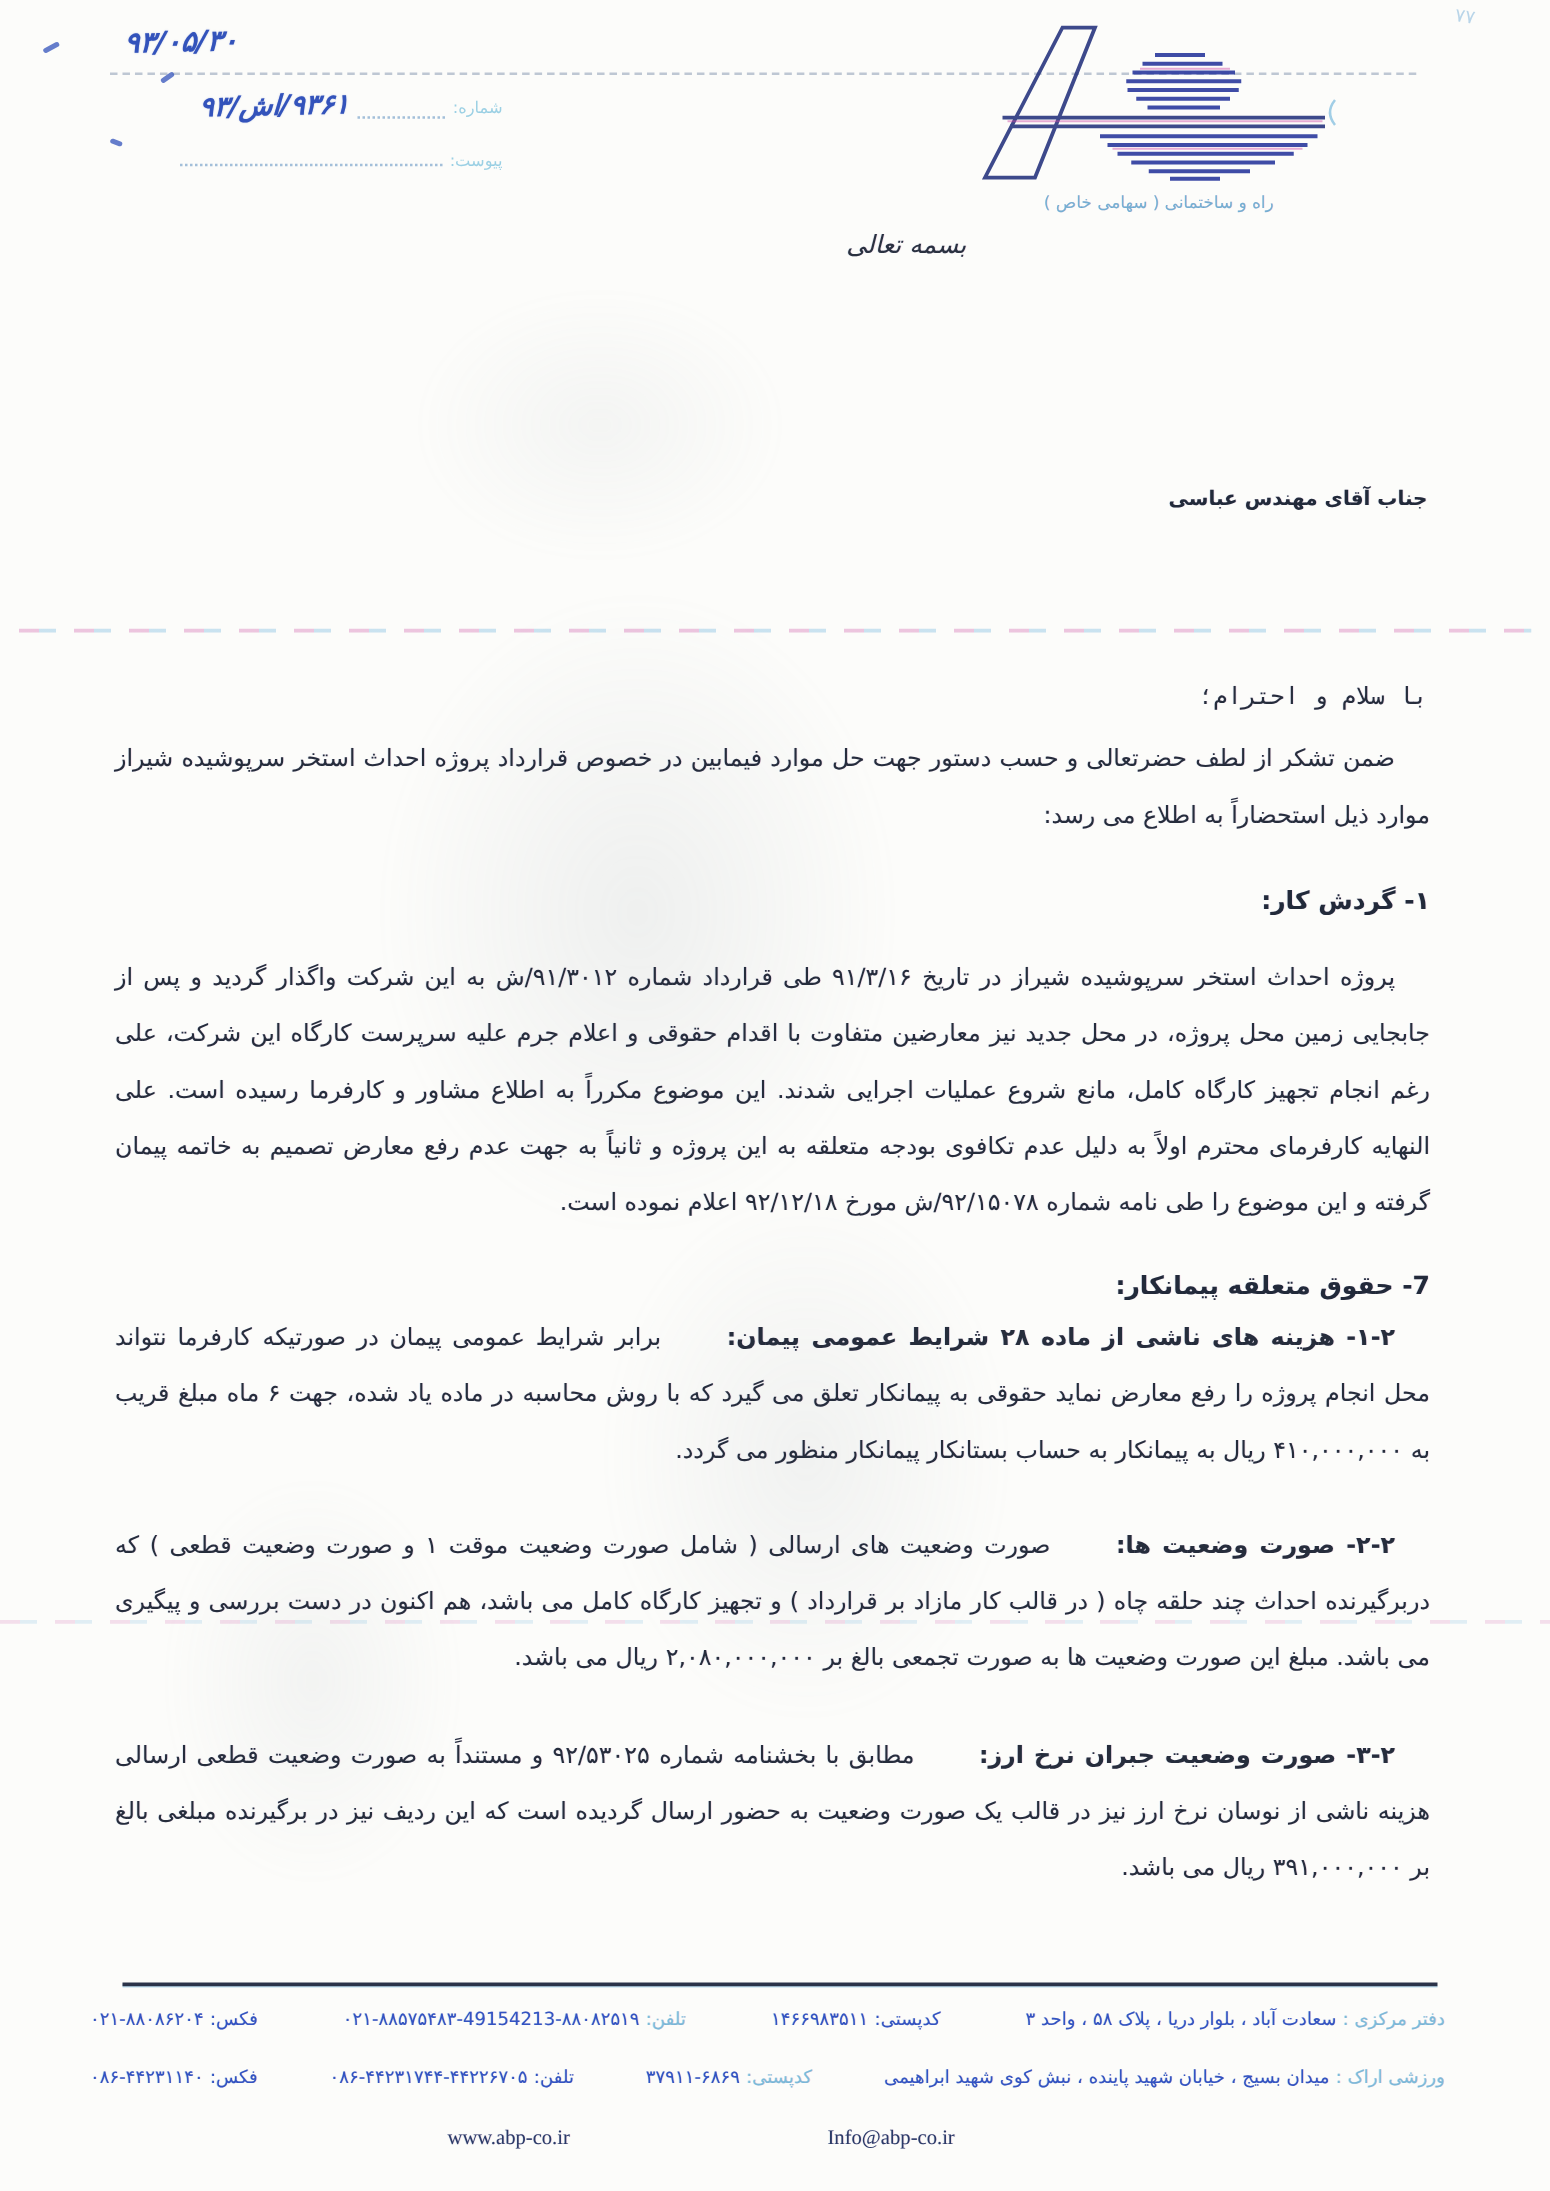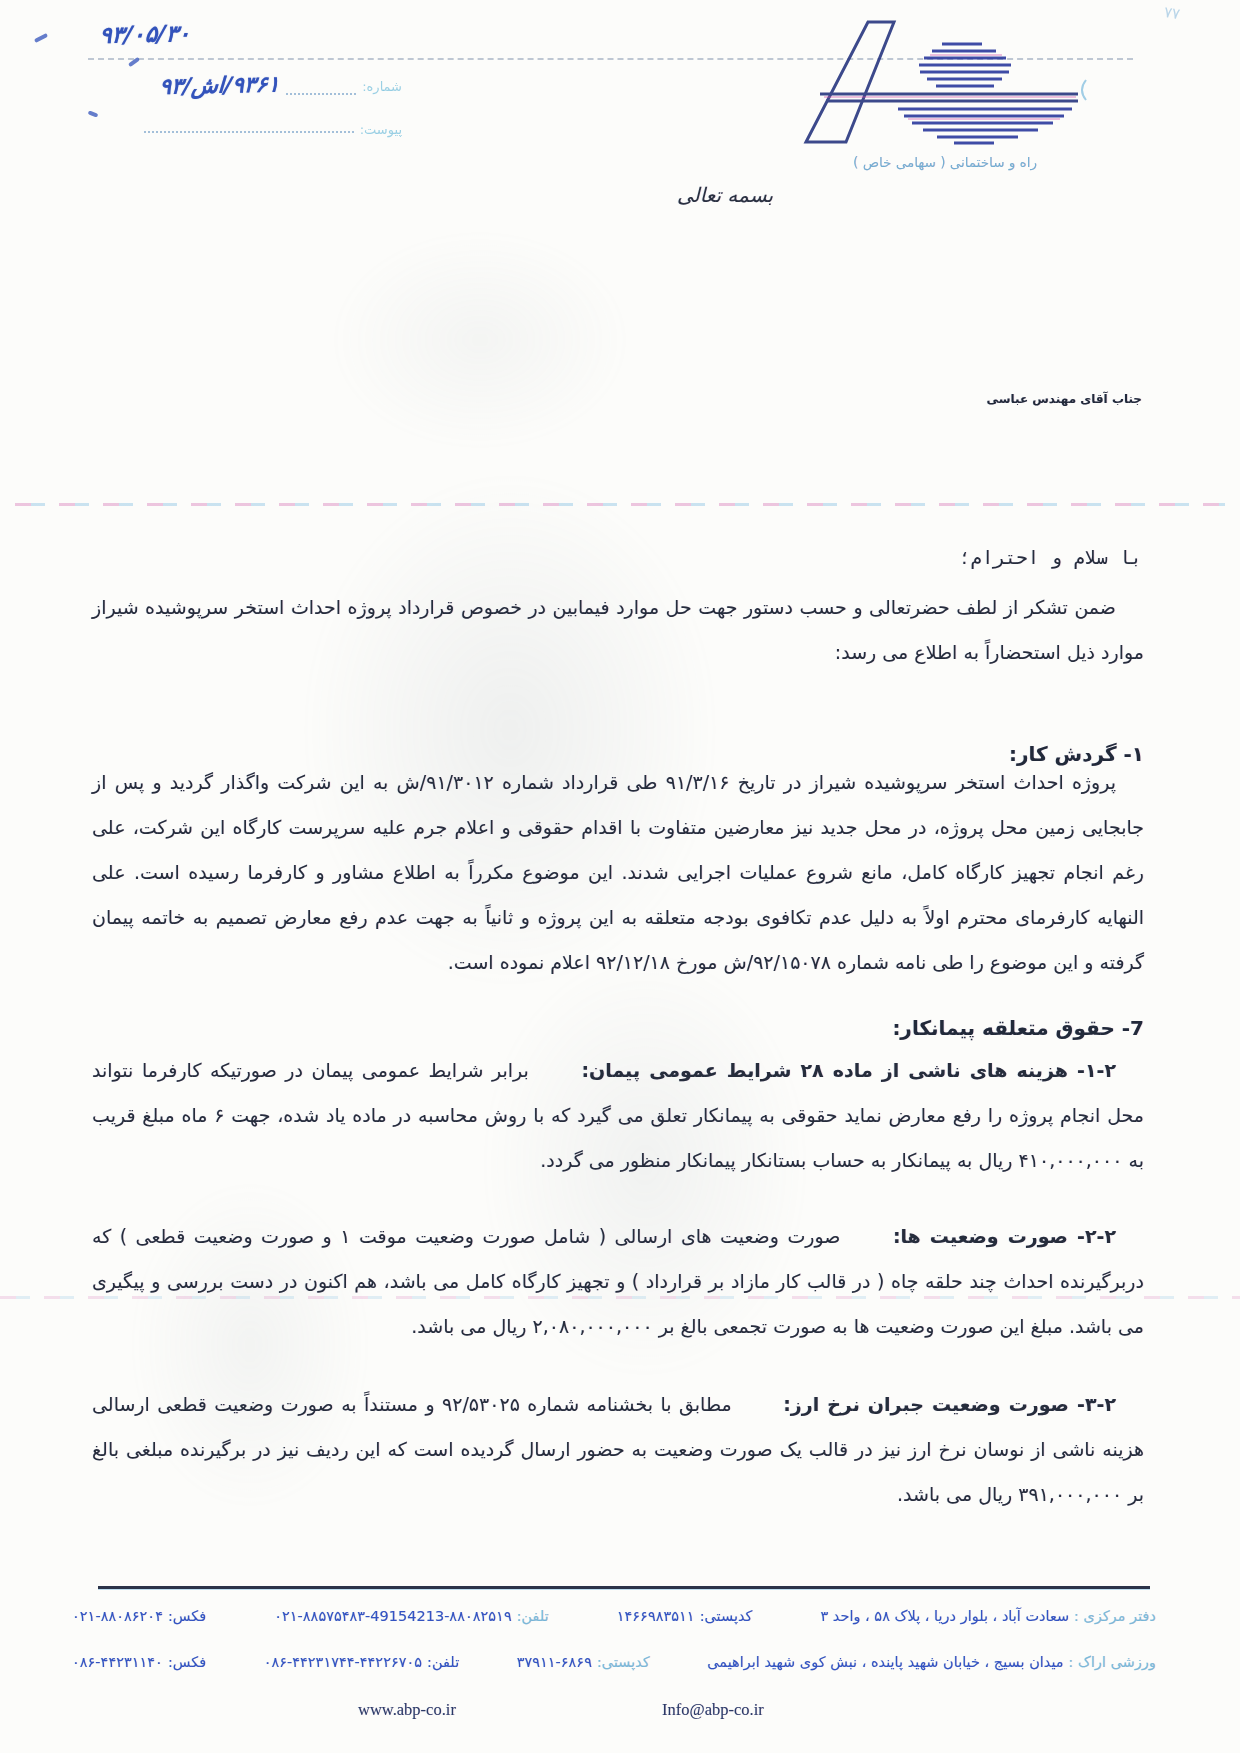--- a/index.html
+++ b/index.html
@@ -20,21 +20,21 @@
     text-shadow:0.6px 0 rgba(190,60,140,.16), -0.6px 0 rgba(50,130,200,.16);}
   
   .hand{
     color:#3353bb;font-weight:bold;font-style:italic;letter-spacing:1.5px;
     font-size:23px;text-shadow:0 0 1px rgba(51,83,187,.5);
     transform:rotate(-1.2deg) skewX(-4deg);transform-origin:left top;
   }
   .faded-label{color:rgba(95,180,215,.62);font-size:13px;}
   .dots{border-bottom:2px dotted rgba(90,140,190,.55);align-self:flex-end;margin-bottom:4px;}
   .stamp-row{display:flex;align-items:center;gap:6px;direction:rtl;}
-  .recipient-line{font-size:12px;font-weight:bold;line-height:42px;color:#222a3a;
+  .recipient-line{font-size:16px;font-weight:bold;line-height:42px;color:#222a3a;
     text-shadow:0.6px 0 rgba(190,60,140,.16), -0.6px 0 rgba(50,130,200,.16);}
   .salutation{font-size:19px;color:#262d3c;
     text-shadow:0.6px 0 rgba(190,60,140,.16), -0.6px 0 rgba(50,130,200,.16);}
   
   .streak1{border-top:2px dashed rgba(115,135,165,.45);}
   .artifact-line{
     height:3px;
     background:repeating-linear-gradient(90deg,
       rgba(200,70,160,.30) 0 16px, rgba(70,160,215,.28) 16px 30px,
       rgba(0,0,0,0) 30px 44px);
@@ -84,21 +84,21 @@
   <div class="abs stamp-row" style="left:92px;top:122px;width:310px;">
     <span class="faded-label">پیوست:</span>
     <span class="dots" style="width:210px;"></span>
   </div>
 
   <div class="abs ink-mark" style="left:34px;top:36px;width:14px;height:4px;transform:rotate(-28deg);"></div>
   <div class="abs ink-mark" style="left:128px;top:60px;width:12px;height:4px;transform:rotate(-35deg);"></div>
   <div class="abs ink-mark" style="left:88px;top:112px;width:10px;height:4px;transform:rotate(20deg);"></div>
   <div class="abs corner-ink" style="right:60px;top:4px;">۷۷</div>
 
-  <div class="abs" style="right:130px;top:8px;width:330px;">
+  <div class="abs" style="right:148px;top:8px;width:330px;">
     <svg width="330" height="140" viewBox="0 0 330 140" xmlns="http://www.w3.org/2000/svg">
       <g stroke="#28367f" stroke-width="3" fill="none" opacity="0.9">
         <path d="M26 134 L88 14 L114 14 L66 134 Z"></path>
         <line x1="40" y1="86" x2="298" y2="86"></line>
         <line x1="46" y1="93" x2="298" y2="93"></line>
       </g>
       <g stroke="#2b3a9e" stroke-width="3.2" opacity="0.9">
         <line x1="162" y1="36" x2="202" y2="36"></line>
         <line x1="152" y1="43" x2="216" y2="43"></line>
         <line x1="144" y1="50" x2="226" y2="50"></line>
@@ -130,21 +130,21 @@
   <div class="abs" style="right:98px;top:378px;left:92px;text-align:right;">
     <div class="recipient-line">جناب آقای مهندس عباسی</div>
   </div>
 
   <div class="abs artifact-line" style="left:15px;top:503px;right:15px;"></div>
 
   <div class="abs salutation" style="right:98px;top:546px;font-family:Liberation Mono, monospace;">با سلام و احترام؛</div>
 
   <p class="abs body-text indent" style="right:96px;left:92px;top:585px;margin:0;">ضمن تشکر از لطف حضرتعالی و حسب دستور جهت حل موارد فیمابین در خصوص قرارداد پروژه احداث استخر سرپوشیده شیراز موارد ذیل استحضاراً به اطلاع می رسد:</p>
 
-  <div class="abs heading" style="right:96px;top:742px;">۱- گردش کار:</div>
+  <div class="abs heading" style="right:96px;top:708px;">۱- گردش کار:</div>
   <p class="abs body-text indent" style="right:96px;left:92px;top:760px;margin:0;">پروژه احداث استخر سرپوشیده شیراز در تاریخ ۹۱/۳/۱۶ طی قرارداد شماره ۹۱/۳۰۱۲/ش به این شرکت واگذار گردید و پس از جابجایی زمین محل پروژه، در محل جدید نیز معارضین متفاوت با اقدام حقوقی و اعلام جرم علیه سرپرست کارگاه این شرکت، علی رغم انجام تجهیز کارگاه کامل، مانع شروع عملیات اجرایی شدند. این موضوع مکرراً به اطلاع مشاور و کارفرما رسیده است. علی النهایه کارفرمای محترم اولاً به دلیل عدم تکافوی بودجه متعلقه به این پروژه و ثانیاً به جهت عدم رفع معارض تصمیم به خاتمه پیمان گرفته و این موضوع را طی نامه شماره ۹۲/۱۵۰۷۸/ش مورخ ۹۲/۱۲/۱۸ اعلام نموده است.</p>
 
   <div class="abs heading" style="right:96px;top:1016px;">7- حقوق متعلقه پیمانکار:</div>
 
   <p class="abs body-text indent" style="right:96px;left:92px;top:1048px;margin:0;">
     <b class="lead-bold">۲‐۱‐ هزینه های ناشی از ماده ۲۸ شرایط عمومی پیمان:</b>
     <span>برابر شرایط عمومی پیمان در صورتیکه کارفرما نتواند محل انجام پروژه را رفع معارض نماید حقوقی به پیمانکار تعلق می گیرد که با روش محاسبه در ماده یاد شده، جهت ۶ ماه مبلغ قریب به ۴۱۰,۰۰۰,۰۰۰ ریال به پیمانکار به حساب بستانکار پیمانکار منظور می گردد.</span>
   </p>
 
   <p class="abs body-text indent" style="right:96px;left:92px;top:1214px;margin:0;">

